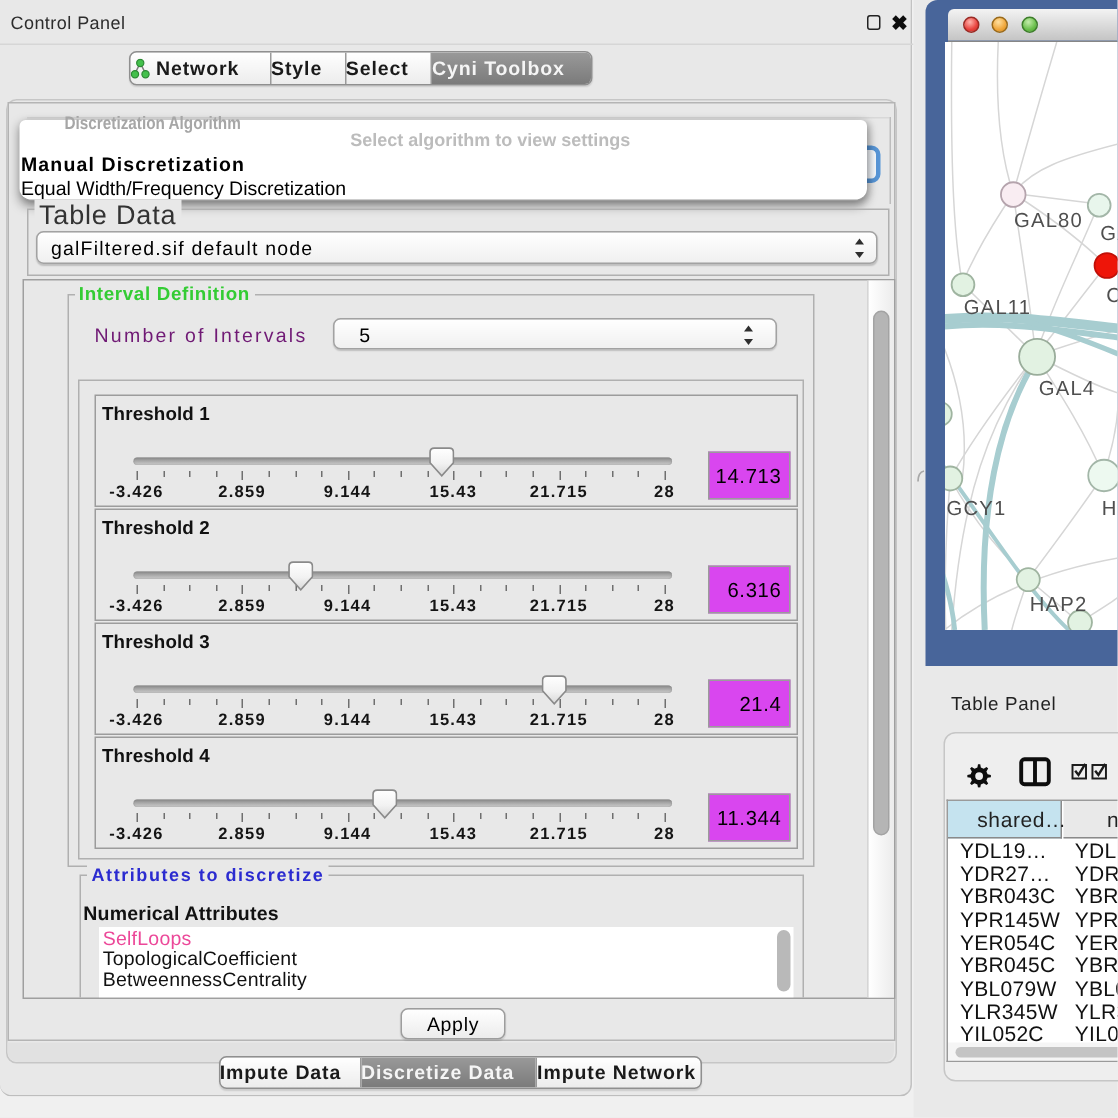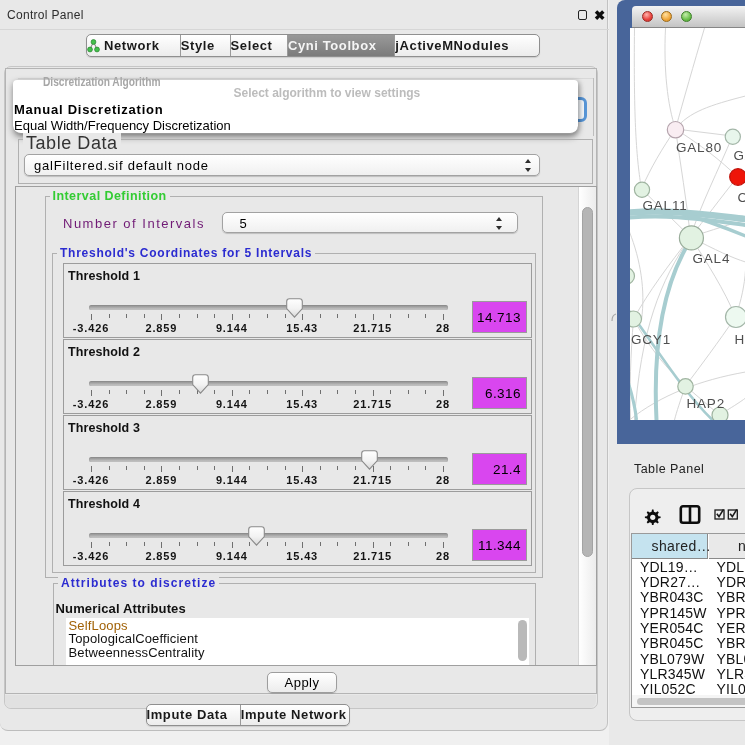--- a/index.html
+++ b/index.html
@@ -97,58 +97,56 @@
     <div style="width:92.7px"><svg width="13" height="14" viewBox="0 0 13 14" style="margin-right:4px">
       <line x1="6.5" y1="3" x2="3" y2="10" stroke="#7a7a7a" stroke-width="1"></line>
       <line x1="6.5" y1="3" x2="10" y2="10" stroke="#7a7a7a" stroke-width="1"></line>
       <circle cx="6.5" cy="3" r="2.4" fill="#44c04c" stroke="#2c8a34" stroke-width="0.8"></circle>
       <circle cx="3" cy="10.5" r="2.4" fill="#44c04c" stroke="#2c8a34" stroke-width="0.8"></circle>
       <circle cx="10" cy="10.5" r="2.4" fill="#44c04c" stroke="#2c8a34" stroke-width="0.8"></circle>
       </svg>Network</div>
     <div style="width:49.9px">Style</div>
     <div style="width:57.4px">Select</div>
     <div class="on" style="width:107.4px">Cyni Toolbox</div>
-    <div style="width:145.1px">jActiveMNodules</div>
   </div>
   <div id="panelB"></div>
   <div style="position:absolute;left:4.5px;top:694.5px;width:591px;height:13.5px;background:#e1e1e1;border-radius:0 0 7px 7px"></div>
   <div id="content"></div>
   <div style="position:absolute;left:17.5px;top:77.5px;width:575px;height:1px;background:#d8d8d8"></div>
   <div style="position:absolute;left:592.5px;top:77.5px;width:1px;height:58px;background:#bdbdbd"></div>
   <div style="position:absolute;left:566px;top:97px;width:21px;height:25px;border:3px solid #5795d6;border-radius:6px;background:#f4f8fc"></div>
   <div id="popup"></div>
   <div style="position:absolute;left:43px;top:74.5px;font-size:12px;font-weight:bold;letter-spacing:0;color:#a6a6a6;transform:scaleX(0.85);transform-origin:left">Discretization Algorithm</div>
   <div style="position:absolute;left:233.5px;top:85.5px;font-size:12px;font-weight:bold;letter-spacing:0;color:#bcbcbc">Select algorithm to view settings</div>
   <div style="position:absolute;left:14px;top:101.5px;font-size:13px;font-weight:bold;letter-spacing:0.75px;color:#000">Manual Discretization</div>
   <div style="position:absolute;left:14px;top:117.5px;font-size:13px;letter-spacing:0;color:#000">Equal Width/Frequency Discretization</div>
 
   <div class="group" style="left:17.5px;top:139px;width:575px;height:45px"></div>
   <div class="gtitle" style="left:23px;top:133px;font-weight:normal;color:#333;font-size:18px;letter-spacing:0.55px">Table Data</div>
-  <div class="combo" style="left:24px;top:153.5px;width:516px">
+  <div class="combo" style="left:24px;top:153.5px;width:561px">
     <span class="ctext">galFiltered.sif default node</span>
     <span class="arrows" style="right:7px">
         <span class="up"></span>
         <span class="dn"></span>
       </span>
   </div>
 
   <div id="spane">
 
     <div class="group" style="left:29px;top:9px;width:497.8px;height:382.5px"></div>
     <div class="gtitle" style="left:33.5px;top:2px;color:#33cc33">Interval Definition</div>
     <div style="position:absolute;left:47px;top:29px;font-size:13px;font-weight:normal;letter-spacing:1.5px;color:#701a75">Number of Intervals</div>
     <div class="combo" style="left:205.5px;top:25px;width:296.5px;height:21.5px">
       <span class="ctext" style="left:17px">5</span>
       <span class="arrows" style="right:14px">
           <span class="up"></span>
           <span class="dn"></span>
         </span>
     </div>
     <div class="group" style="left:36.2px;top:66.5px;width:484.3px;height:319.5px"></div>
-    <div class="gtitle" style="left:41px;top:59.5px;font-size:12px;letter-spacing:0.75px;color:#2b2bd0">Threshold's Coordinates for 5 Intervals</div>
     <div id="thwrap" style="position:absolute;left:-16px;top:-186.5px;width:0;height:0">
 <div class="tpanel" style="top:263.4px">
           <div class="tlabel">Threshold 1</div>
           <div class="track"></div>
           <div class="tick maj" style="left:27.5px"></div>
           <div class="tick" style="left:45.1px"></div>
           <div class="tick" style="left:62.7px"></div>
           <div class="tick" style="left:80.3px"></div>
           <div class="tick maj" style="left:97.9px"></div>
           <div class="tick" style="left:115.5px"></div>
@@ -309,31 +307,32 @@
             </defs>
             <path d="M 3.5 0.7 L 13.5 0.7 Q 16.3 0.7 16.3 3.5 L 16.3 10.5 L 8.5 19.2 L 0.7 10.5 L 0.7 3.5 Q 0.7 0.7 3.5 0.7 Z" fill="url(#thg)" stroke="#8a8a8a" stroke-width="1.1"></path>
           </svg>
           <div class="vfield">11.344</div>
         </div>
     </div>
     <div class="group" style="left:37px;top:396px;width:483px;height:90px"></div>
     <div class="gtitle" style="left:42px;top:389.5px;font-size:12px;letter-spacing:1.05px;color:#2b2bd0">Attributes to discretize</div>
     <div style="position:absolute;left:39.5px;top:414.5px;font-size:13px;font-weight:bold;letter-spacing:0.15px;color:#111">Numerical Attributes</div>
     <div style="position:absolute;left:50px;top:431.5px;width:462.5px;height:47px;background:#fff">
-      <div style="font-size:13px;letter-spacing:0.15px;color:#a16207;margin-left:2.5px;padding-top:1px;height:13.9px;line-height:14.5px">SelfLoops</div>
+      <div style="font-size:13px;letter-spacing:0.15px;color:#ec4899;margin-left:2.5px;padding-top:1px;height:13.9px;line-height:14.5px">SelfLoops</div>
       <div style="font-size:13px;letter-spacing:0.15px;color:#111;margin-left:2.5px;height:13.9px;line-height:13.9px">TopologicalCoefficient</div>
       <div style="font-size:13px;letter-spacing:0.15px;color:#111;margin-left:2.5px;height:13.9px;line-height:13.9px">BetweennessCentrality</div>
     </div>
     <div style="position:absolute;left:502px;top:433.5px;width:8.5px;height:40.5px;border-radius:4.5px;background:#b9b9b9"></div>
   </div>
   <div id="vsb"></div>
   <div id="vsbthumb"></div>
   <div id="apply">Apply</div>
   <div id="segBot" class="seg">
     <div style="width:93.2px">Impute Data</div>
+    <div class="on" style="width:117.4px">Discretize Data</div>
     <div style="width:109.8px">Impute Network</div>
   </div>
 </div>
 
 <div id="rightbg"></div>
 <svg style="position:absolute;left:611px;top:313px" width="7" height="9" viewBox="0 0 7 9">
     <path d="M1 8 Q1 2 5 1" fill="none" stroke="#a8a8a8" stroke-width="1.2"></path>
   </svg>
 <div id="netwin"></div>
 <div id="canvas"></div>

